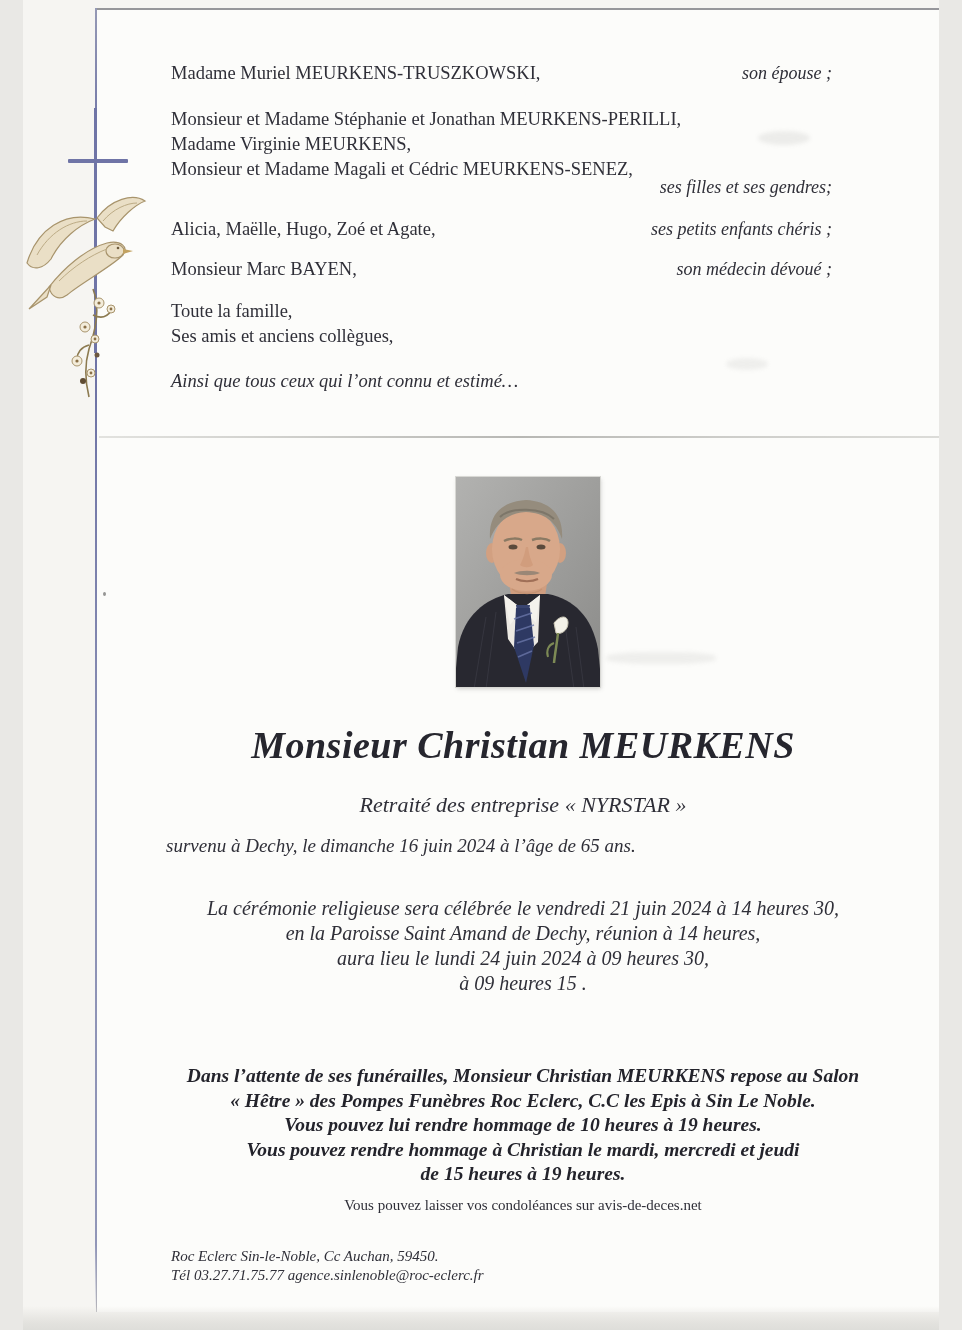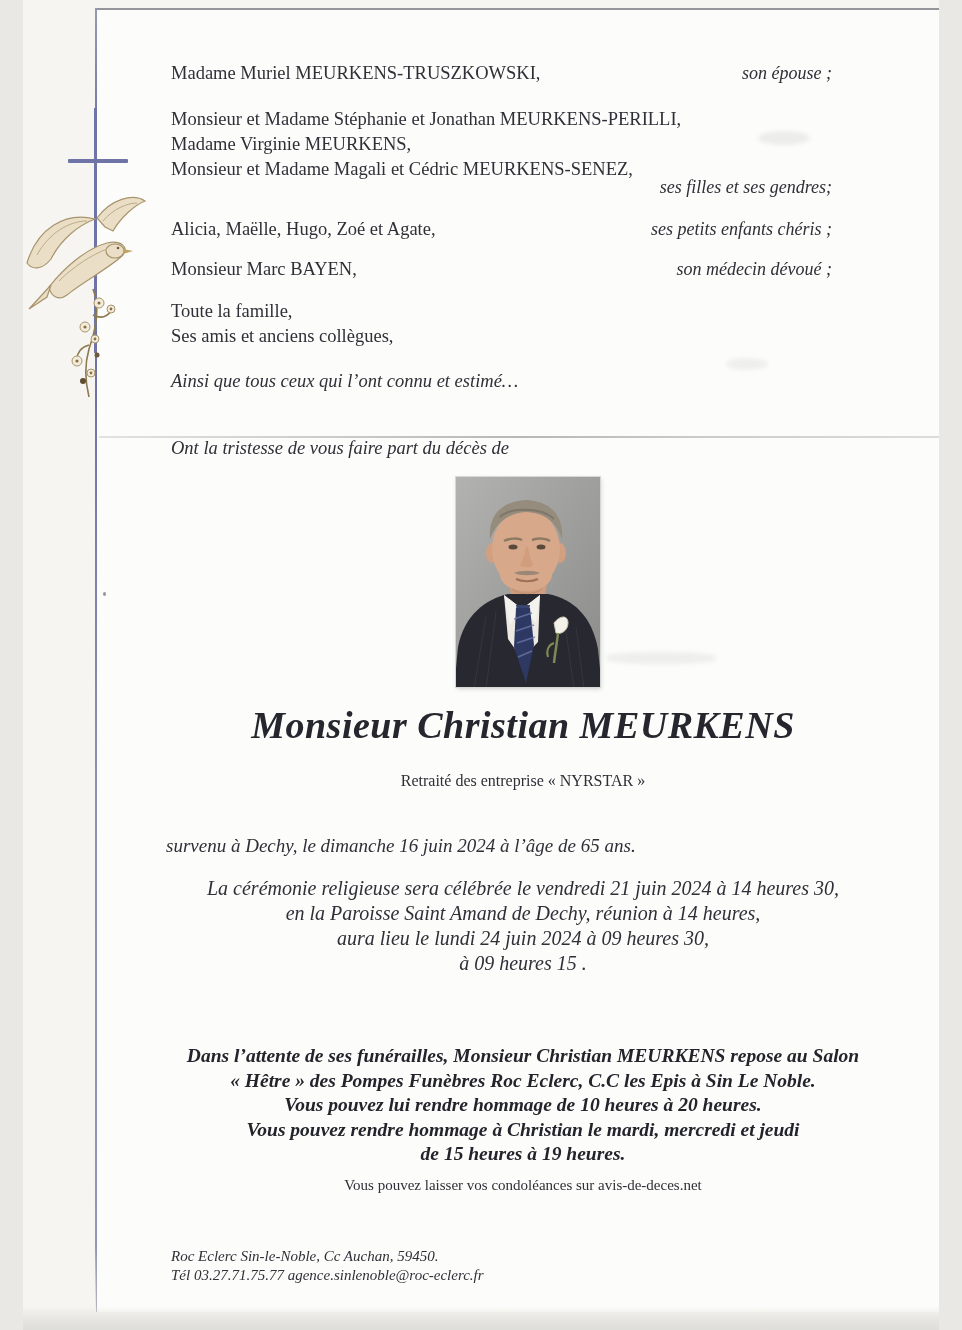--- a/index.html
+++ b/index.html
@@ -21,23 +21,23 @@
   .txt{position:absolute;white-space:nowrap;}
   .fam{left:148px;font-size:18.5px;}
   .rel{right:107px;text-align:right;font-style:italic;font-size:18px;}
   .it{font-style:italic;}
   .photo{
     position:absolute;left:433px;top:477px;width:144px;height:210px;
     box-shadow:0 0 0 1px #d8d8d4, 1px 2px 4px rgba(80,80,80,.25);
     background:#9a9a98;
   }
   .photo svg{display:block;width:100%;height:100%;}
-  .center-band{position:absolute;left:70px;width:860px;text-align:center;}
+  .center-band{position:absolute;left:70px;width:860px;text-align:center;margin-top:20px;}
   .title{font-size:38px;font-weight:bold;font-style:italic;letter-spacing:.5px;color:#26262e;}
-  .subtitle{font-size:16px;}
+  .subtitle{font-size:22px;font-style:italic;}
   .death{left:143px;font-size:19px;font-style:italic;margin-top:16px;}
   .cer{font-size:20px;font-style:italic;line-height:25px;}
   .vis{font-size:19.5px;font-style:italic;font-weight:bold;line-height:24.5px;color:#23232b;}
   .cond{font-size:15px;}
   .foot{left:148px;font-size:15px;font-style:italic;}
   .rule{position:absolute;left:76px;top:436px;width:844px;height:2px;
     background:linear-gradient(90deg,#dcdcd8 0%,#bcbcb8 30%,#a6a6a2 50%,#c2c2be 75%,#d4d4d0 100%);
     opacity:.8;}
   .smudge{position:absolute;border-radius:50%;filter:blur(2px);background:#8f8f8c;}
   .s1{left:735px;top:131px;width:52px;height:14px;opacity:.14;}
@@ -116,21 +116,20 @@
 
   <div class="txt fam" style="top:259px">Monsieur Marc BAYEN,</div>
   <div class="txt rel" style="top:259px">son médecin dévoué ;</div>
 
   <div class="txt fam" style="top:301px">Toute la famille,</div>
   <div class="txt fam" style="top:326px">Ses amis et anciens collègues,</div>
 
   <div class="txt fam it" style="top:371px">Ainsi que tous ceux qui l’ont connu et estimé…</div>
 
   <div class="rule"></div>
-  <div class="txt fam it" style="top:438px">Ont  la tristesse de vous faire part du décès de</div>
 
   <div class="photo">
     <svg viewBox="0 0 144 210" xmlns="http://www.w3.org/2000/svg">
       <defs>
         <linearGradient id="pbg" x1="0" y1="0" x2="1" y2="1">
           <stop offset="0" stop-color="#b2b2b0"></stop>
             <stop offset="1" stop-color="#8b8b89"></stop>
         </linearGradient>
       </defs>
       <rect width="144" height="210" fill="url(#pbg)"></rect>
@@ -180,21 +179,21 @@
   <div class="center-band cer" style="position:absolute;top:876px">
     <div>La cérémonie religieuse sera célébrée le vendredi 21 juin 2024 à 14 heures 30,</div>
     <div>en la Paroisse Saint Amand de Dechy, réunion à 14 heures,</div>
     <div>aura lieu le lundi 24 juin 2024 à 09 heures 30,</div>
     <div>à 09 heures 15 .</div>
   </div>
 
   <div class="center-band vis" style="position:absolute;top:1044px">
     <div>Dans l’attente de ses funérailles, Monsieur Christian MEURKENS repose au Salon</div>
     <div>« Hêtre » des Pompes Funèbres Roc Eclerc, C.C les Epis à Sin Le Noble.</div>
-    <div>Vous pouvez lui rendre hommage de 10 heures à 20 heures.</div>
+    <div>Vous pouvez lui rendre hommage de 10 heures à 19 heures.</div>
     <div>Vous pouvez rendre hommage à Christian le mardi, mercredi et jeudi</div>
     <div>de 15 heures à 19 heures.</div>
   </div>
 
   <div class="txt center-band cond" style="top:1177px">Vous pouvez laisser vos condoléances sur avis-de-deces.net</div>
 
   <div class="txt foot" style="top:1248px">Roc Eclerc Sin-le-Noble, Cc Auchan, 59450.</div>
   <div class="txt foot" style="top:1267px">Tél 03.27.71.75.77 agence.sinlenoble@roc-eclerc.fr</div>
 
   <div class="smudge s1"></div>

